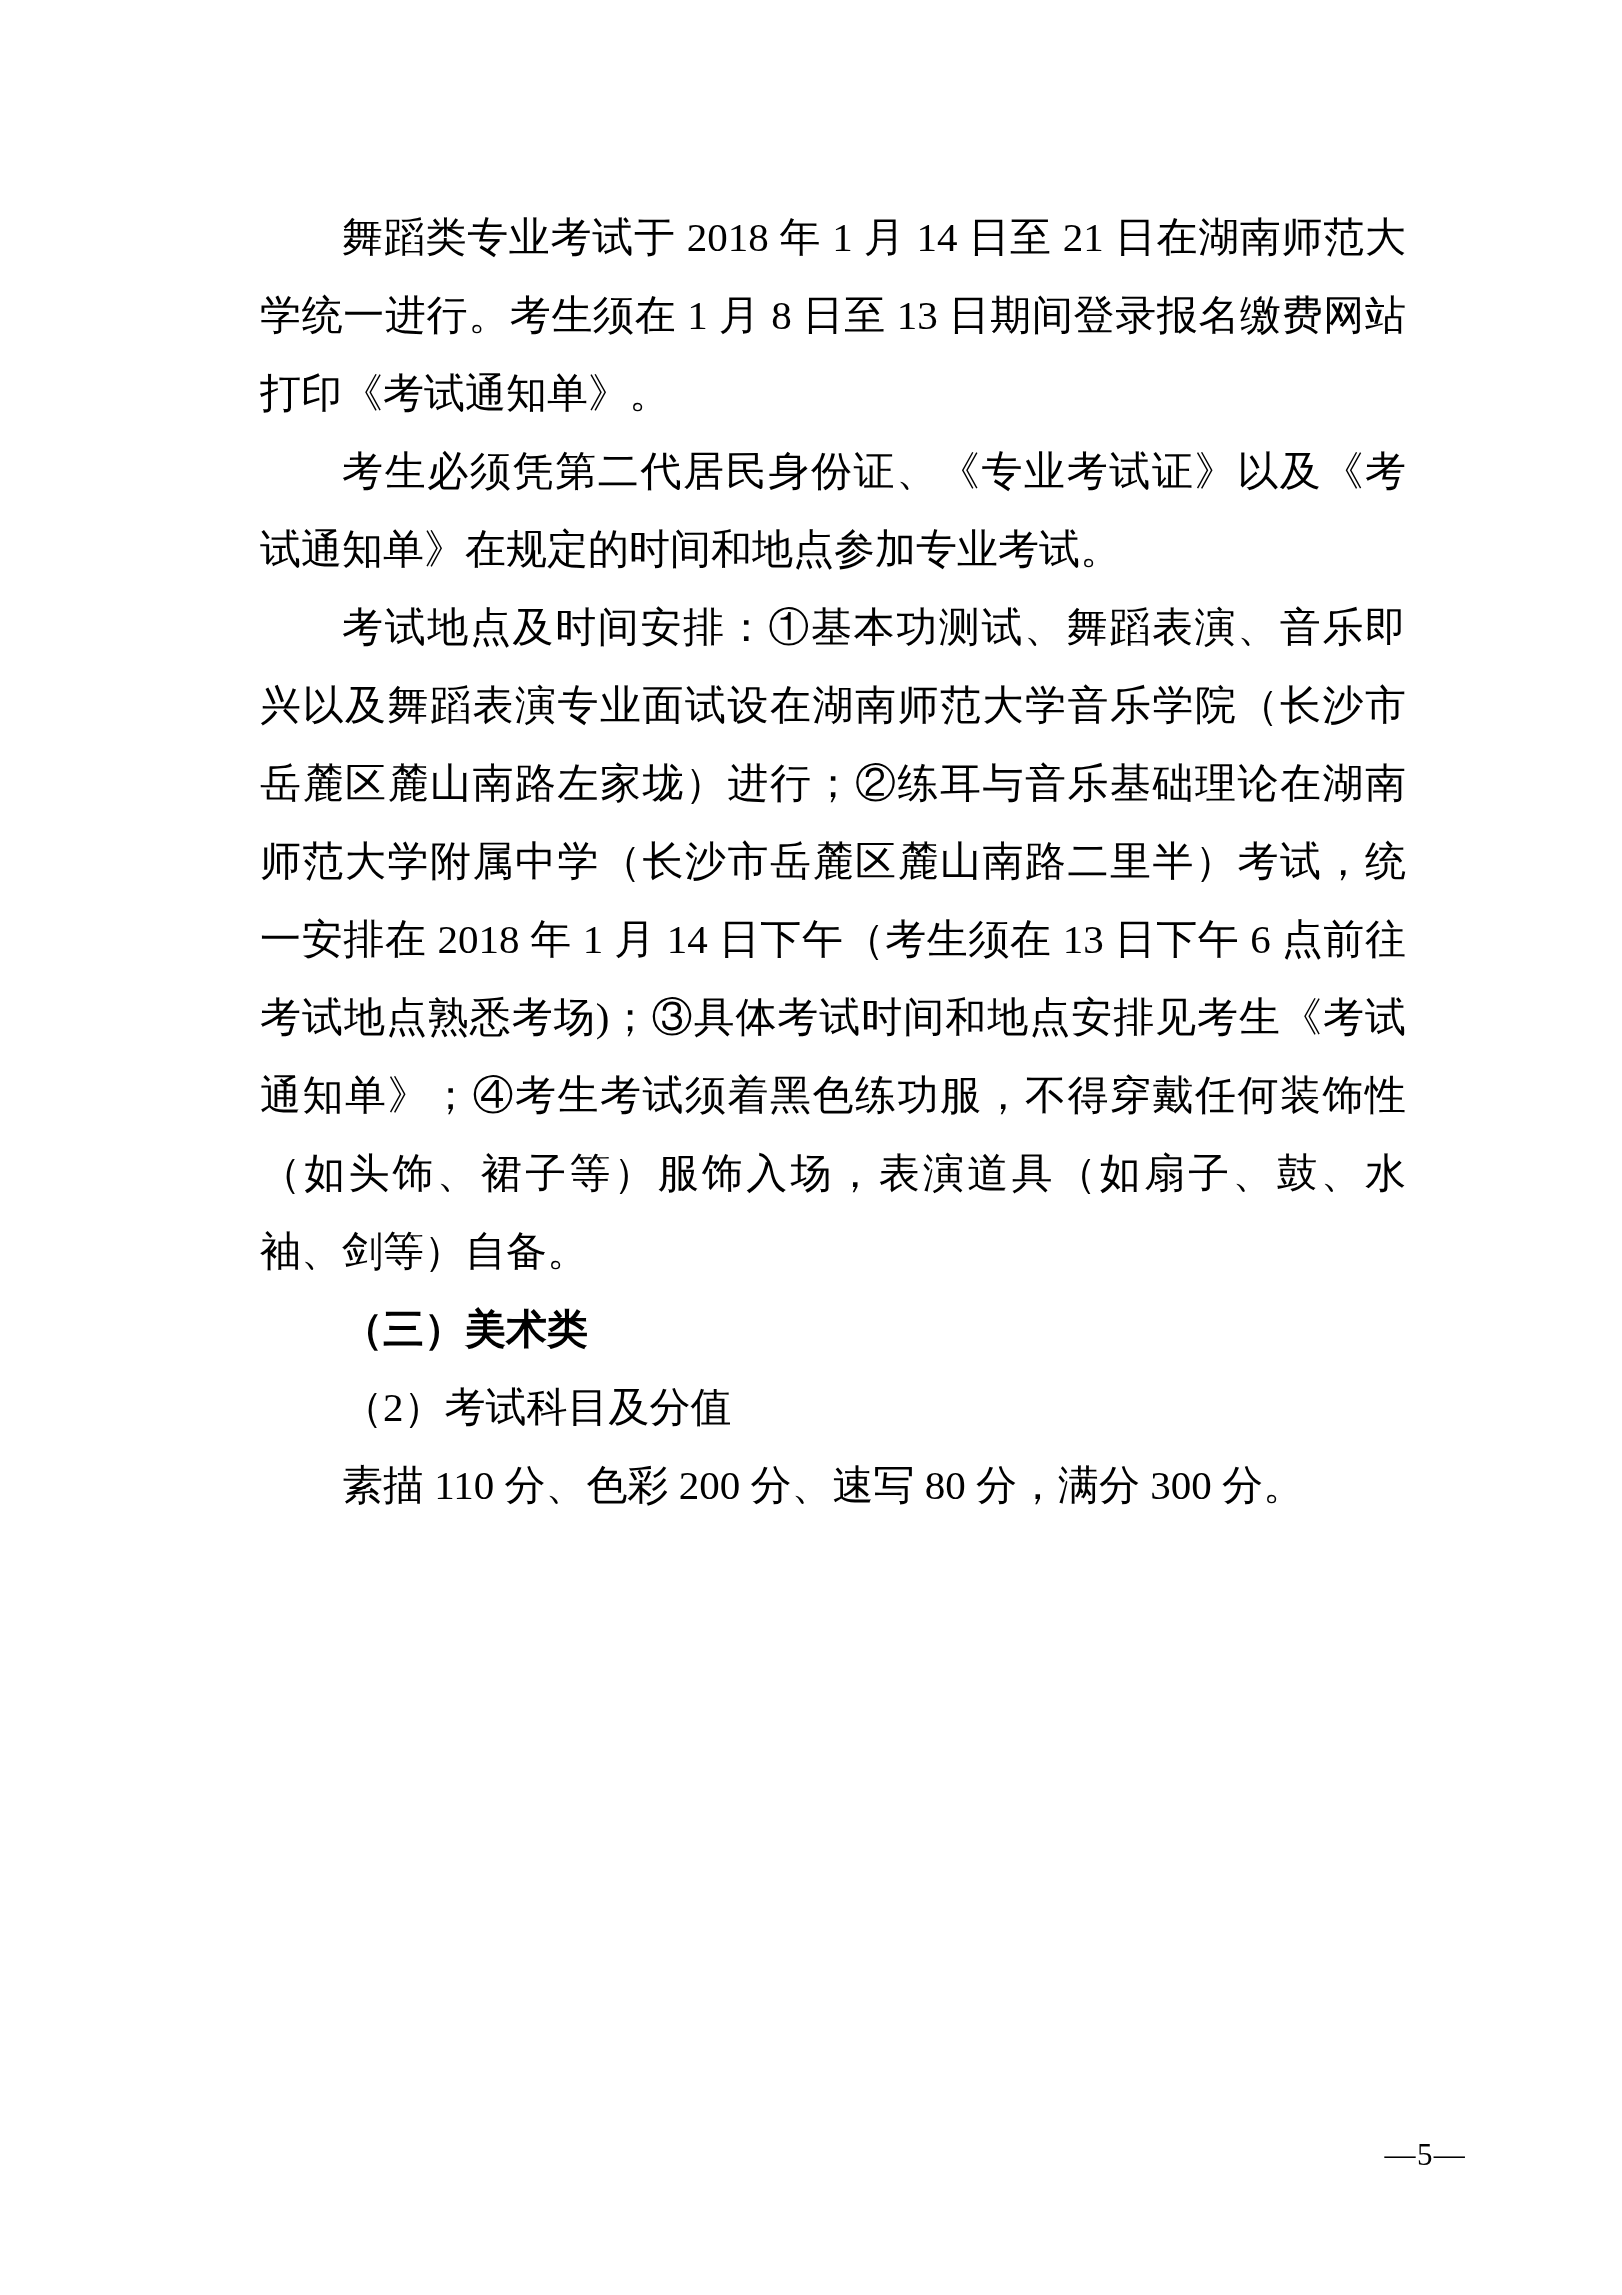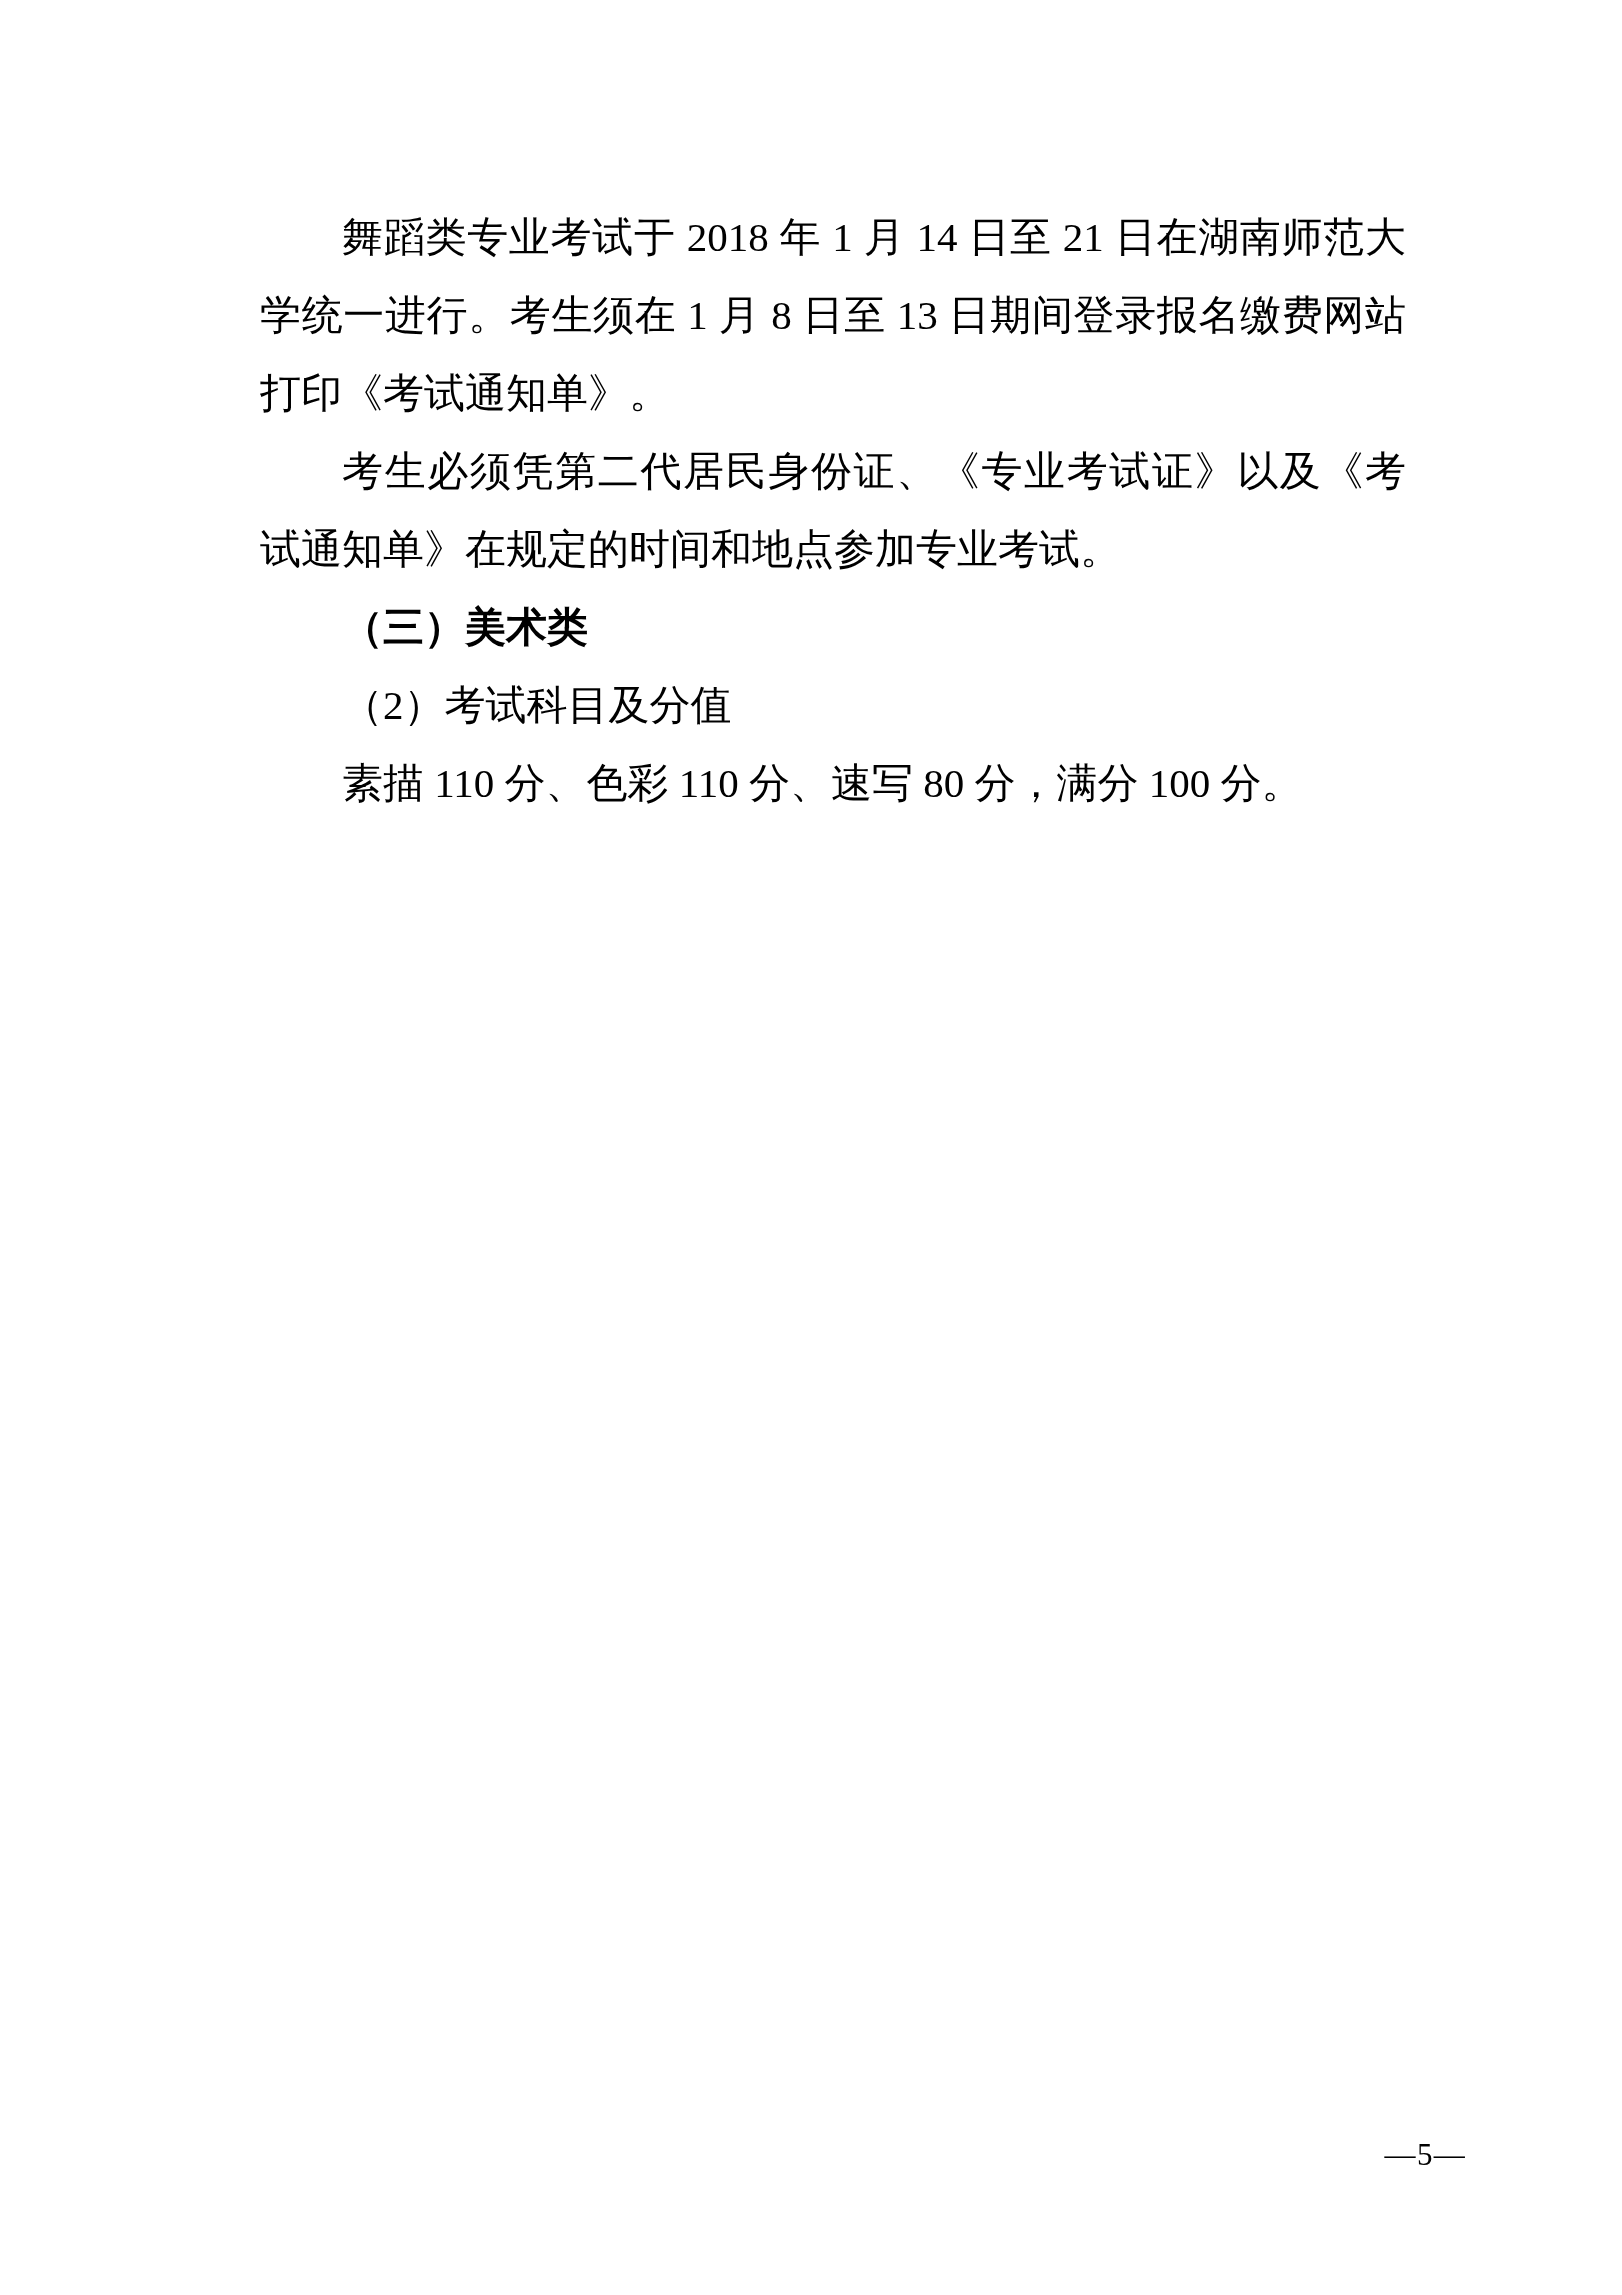--- a/index.html
+++ b/index.html
@@ -48,19 +48,20 @@
     letter-spacing: 1.3px;
   }
 </style>
 </head>
 <body>
 
 <div class="page">
   <main class="content">
     <p>舞蹈类专业考试于 2018 年 1 月 14 日至 21 日在湖南师范大学统一进行。考生须在 1 月 8 日至 13 日期间登录报名缴费网站打印《考试通知单》。</p>
     <p>考生必须凭第二代居民身份证、《专业考试证》以及《考试通知单》在规定的时间和地点参加专业考试。</p>
+    <p>考试地点及时间安排：①基本功测试、舞蹈表演、音乐即兴以及舞蹈表演专业面试设在湖南师范大学音乐学院（长沙市岳麓区麓山南路左家垅）进行；②练耳与音乐基础理论在湖南师范大学附属中学（长沙市岳麓区麓山南路二里半）考试，统一安排在 2018 年 1 月 14 日下午（考生须在 13 日下午 6 点前往考试地点熟悉考场)；③具体考试时间和地点安排见考生《考试通知单》；④考生考试须着黑色练功服，不得穿戴任何装饰性（如头饰、裙子等）服饰入场，表演道具（如扇子、鼓、水袖、剑等）自备。</p>
     <p class="heading">（三）美术类</p>
     <p>（2）考试科目及分值</p>
-    <p>素描 110 分、色彩 110 分、速写 80 分，满分 100 分。</p>
+    <p>素描 110 分、色彩 200 分、速写 80 分，满分 300 分。</p>
   </main>
   <div class="page-number">—5—</div>
 </div>
 
 
 </body></html>

